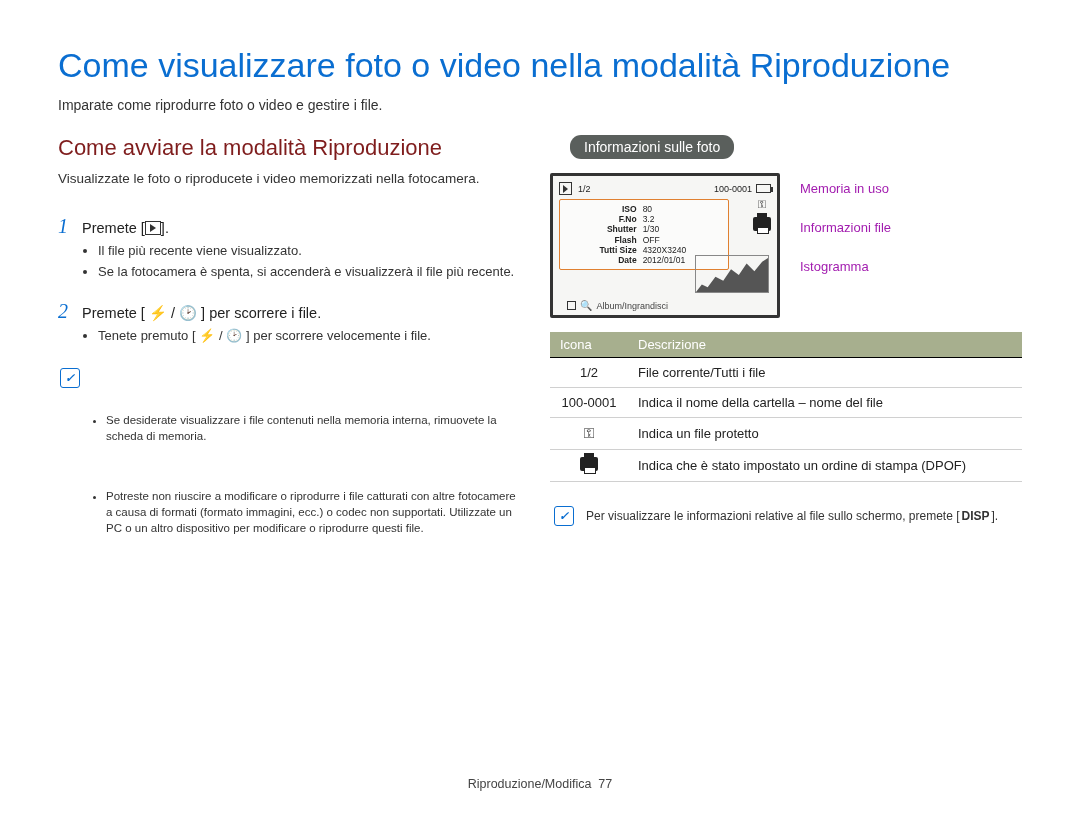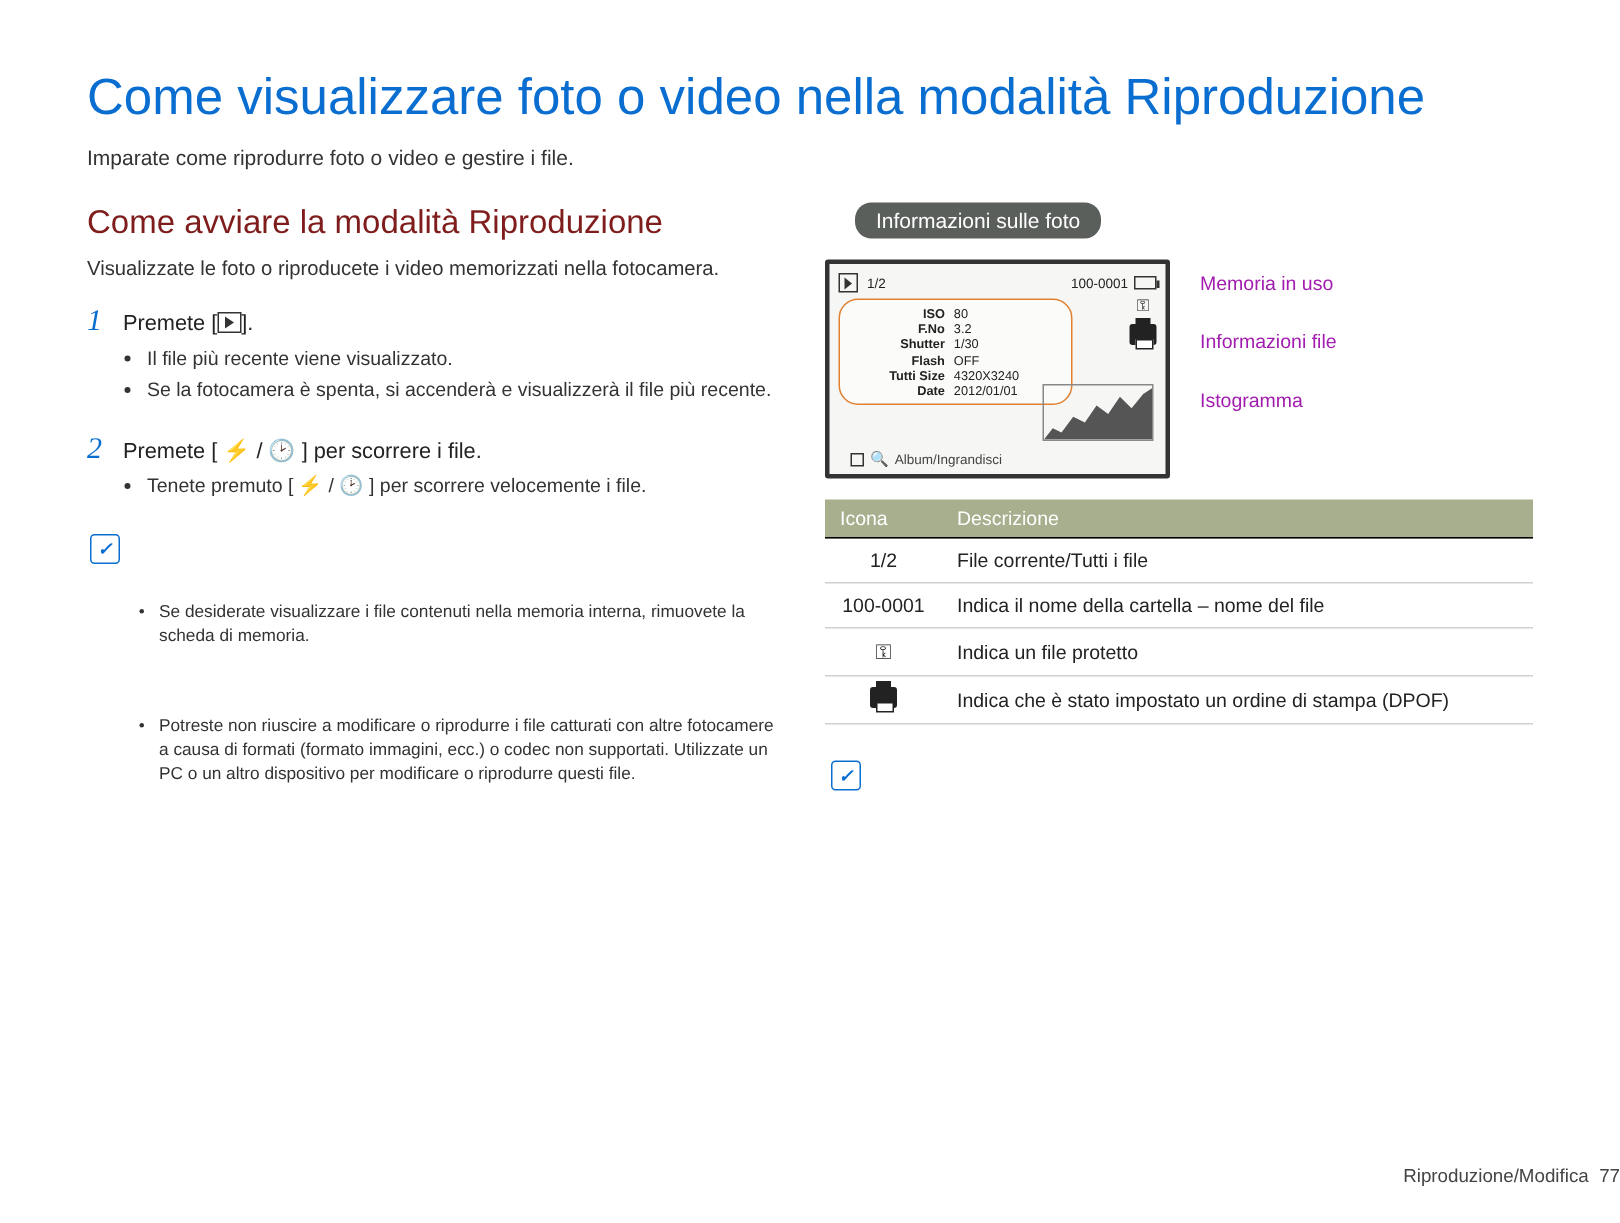--- a/index.html
+++ b/index.html
@@ -31,21 +31,21 @@
   .right { flex: 1; }
   .subhead {
     color: #7f1d1d;
     font-size: 22px;
     font-weight: 400;
     margin-bottom: 8px;
   }
   .para {
     font-size: 13.5px;
     line-height: 1.45;
-    margin-bottom: 14px;
+    margin-bottom: 26px;
     color: #333;
   }
   .step {
     display: flex;
     gap: 8px;
     margin-bottom: 4px;
     align-items: baseline;
   }
   .step-num {
     color: #0a6ed1;
@@ -130,23 +130,23 @@
   }
   .batt::after { content:""; position:absolute; right:-3px; top:2px; width:2px; height:5px; background:#333;}
   .batt-fill { background:#333; width:60%; height:100%; }
   .lcd-right-icons {
     position: absolute; right: 6px; top: 22px;
     display:flex; flex-direction:column; gap:6px; align-items:center;
   }
   .lcd-key { font-size: 11px; }
   .lcd-info {
     border: 1.5px solid #e08030;
-    border-radius: 13px;
+    border-radius: 2px;
     padding: 4px 0;
-    width: 156px;
+    width: 170px;
     background: rgba(255,255,255,0.55);
   }
   .lcd-info table { font-size: 8.5px; width: 100%; border-collapse: collapse; }
   .lcd-info td { padding: 0 2px; line-height: 1.2; }
   .lcd-info td:first-child { text-align: right; font-weight: bold; padding-right: 4px; width: 48%; }
   .histo {
     position: absolute; right: 8px; bottom: 22px;
     width: 74px; height: 38px; border: 1px solid #888;
   }
   .histo svg { width:100%; height:100%; }
@@ -210,21 +210,21 @@
   .disp-label {
     display: inline-block;
     font-weight: bold;
     padding: 0 2px;
   }
 
   .footer {
     position: absolute;
     bottom: 24px;
     left: 0; right: 0;
-    text-align: right;
+    text-align: center;
     font-size: 12.5px;
     color: #444;
   }
 
   .inline-icon {
     display:inline-flex; vertical-align: middle;
     border:1.3px solid #333; width:16px; height:14px;
     position: relative; top:-1px;
   }
   .inline-icon.play::after{
@@ -359,19 +359,22 @@
       </tr>
       <tr>
         <td class="icon-cell"><span class="printer-ico"></span></td>
         <td>Indica che è stato impostato un ordine di stampa (DPOF)</td>
       </tr>
     </tbody>
       </table>
 
     <div class="note2">
       <div class="note-icon">✓</div>
+      <div>
+        <span>Per visualizzare le informazioni relative al file sullo schermo, premete [</span><span class="disp-label">DISP</span><span>].</span>
+      </div>
     </div>
   </div>
 </div>
 
 <div class="footer">
   <span>Riproduzione/Modifica</span>&nbsp;&nbsp;<span>77</span>
 </div>
 
 </body></html>

